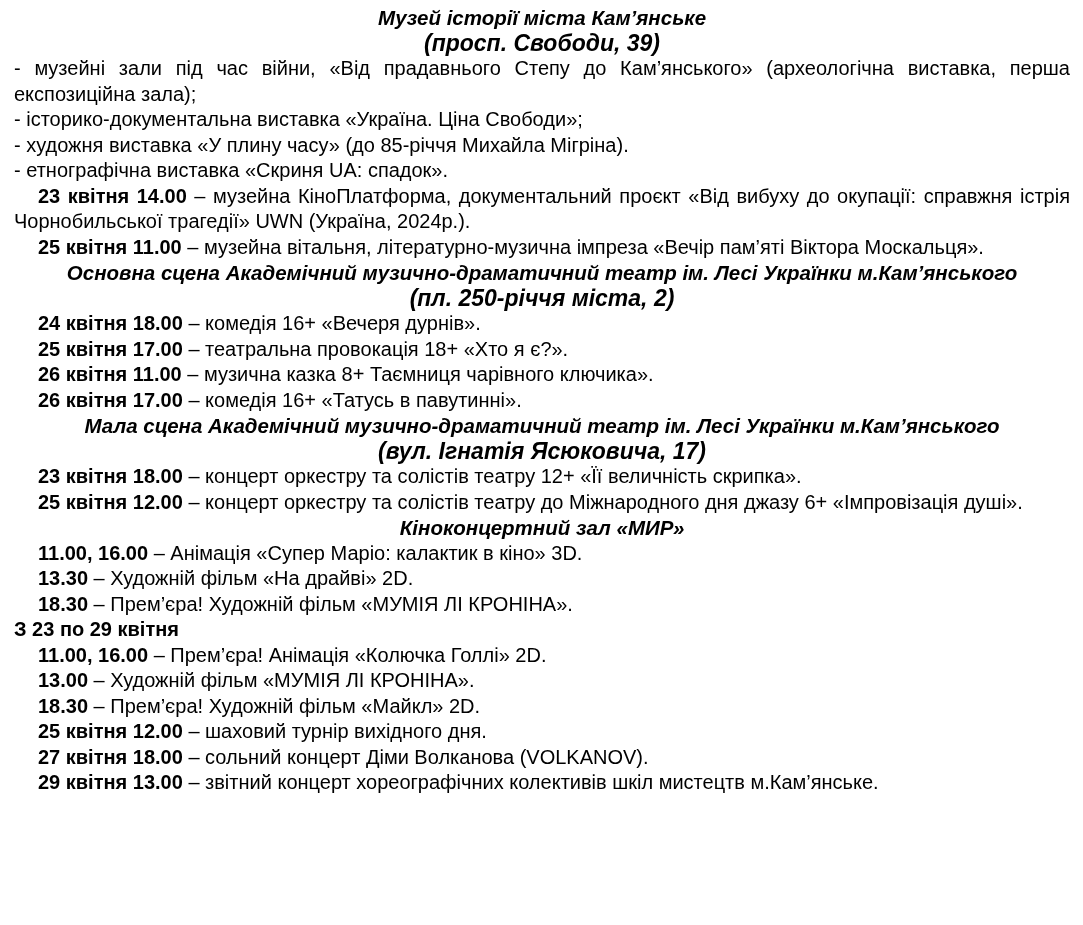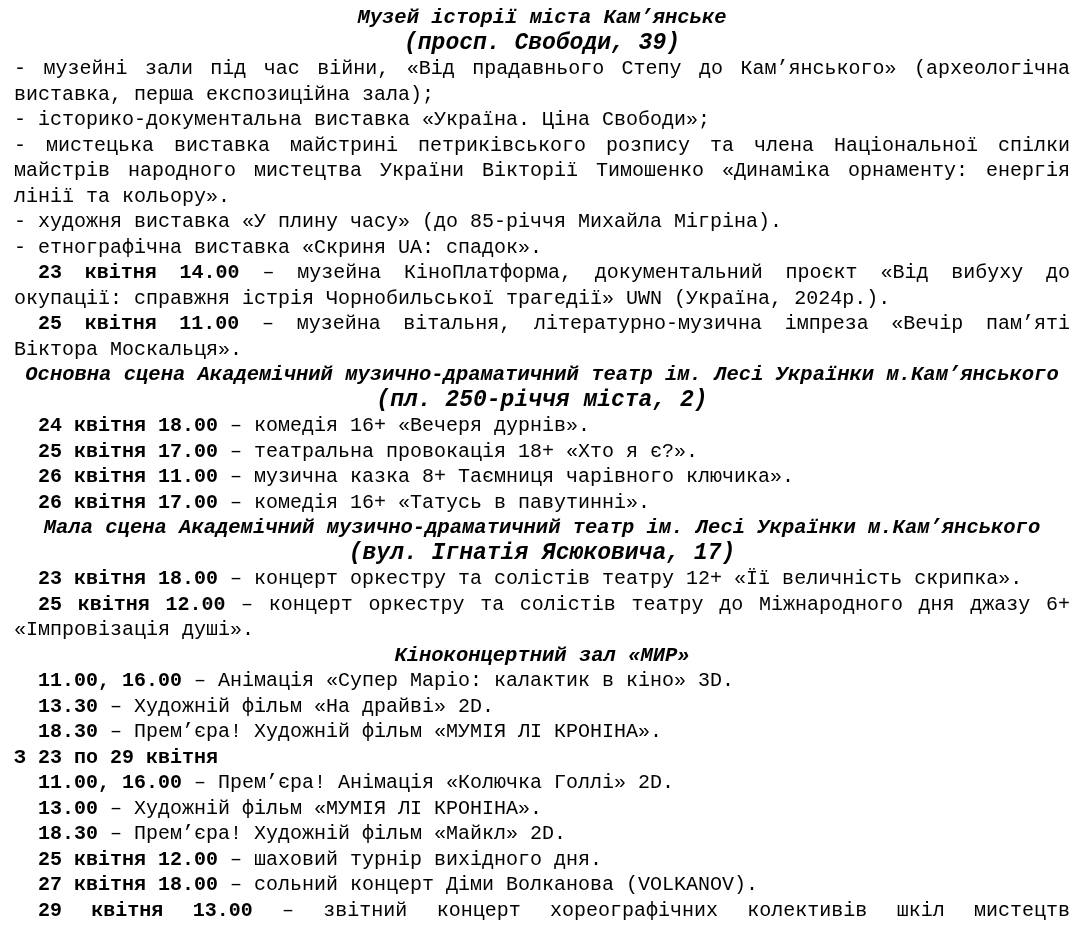--- a/index.html
+++ b/index.html
@@ -8,21 +8,21 @@
     background: #ffffff;
   }
   .page {
     width: 1083px;
     height: 925px;
     box-sizing: border-box;
     background: #ffffff;
     color: #000000;
     padding: 5px 13px 0 14px;
     overflow: hidden;
-    font-family: Liberation Mono, monospace;
+    font-family: Liberation Sans, sans-serif;
   }
   .doc-body { width: 100%; }
   .line {
     font-size: 20px;
     line-height: 25.5px;
     text-align: justify;
     white-space: normal;
   }
   .line.heading {
     text-align: center;
@@ -44,21 +44,20 @@
 </style>
 </head>
 <body>
 
 <div class="page">
   <div class="doc-body">
       <div class="line heading">Музей історії міста Кам’янське</div>
       <div class="line subheading">(просп. Свободи, 39)</div>
       <div class="line para">- музейні зали під час війни, «Від прадавнього Степу до Кам’янського» (археологічна виставка, перша експозиційна зала);</div>
       <div class="line para">- історико-документальна виставка «Україна. Ціна Свободи»;</div>
-      <div class="line para">- мистецька виставка майстрині петриківського розпису та члена Національної спілки майстрів народного мистецтва України Вікторії Тимошенко «Динаміка орнаменту: енергія лінії та кольору».</div>
       <div class="line para">- художня виставка «У плину часу» (до 85-річчя Михайла Мігріна).</div>
       <div class="line para">- етнографічна виставка «Скриня UA: спадок».</div>
       <div class="line event"><b>23 квітня 14.00</b><span> – музейна КіноПлатформа, документальний проєкт «Від вибуху до окупації: справжня істрія Чорнобильської трагедії» UWN (Україна, 2024р.).</span></div>
       <div class="line event"><b>25 квітня 11.00</b><span> – музейна вітальня, літературно-музична імпреза «Вечір пам’яті Віктора Москальця».</span></div>
       <div class="line heading">Основна сцена Академічний музично-драматичний театр ім. Лесі Українки м.Кам’янського</div>
       <div class="line subheading">(пл. 250-річчя міста, 2)</div>
       <div class="line event"><b>24 квітня 18.00</b><span> – комедія 16+ «Вечеря дурнів».</span></div>
       <div class="line event"><b>25 квітня 17.00</b><span> – театральна провокація 18+ «Хто я є?».</span></div>
       <div class="line event"><b>26 квітня 11.00</b><span> – музична казка 8+ Таємниця чарівного ключика».</span></div>
       <div class="line event"><b>26 квітня 17.00</b><span> – комедія 16+ «Татусь в павутинні».</span></div>

